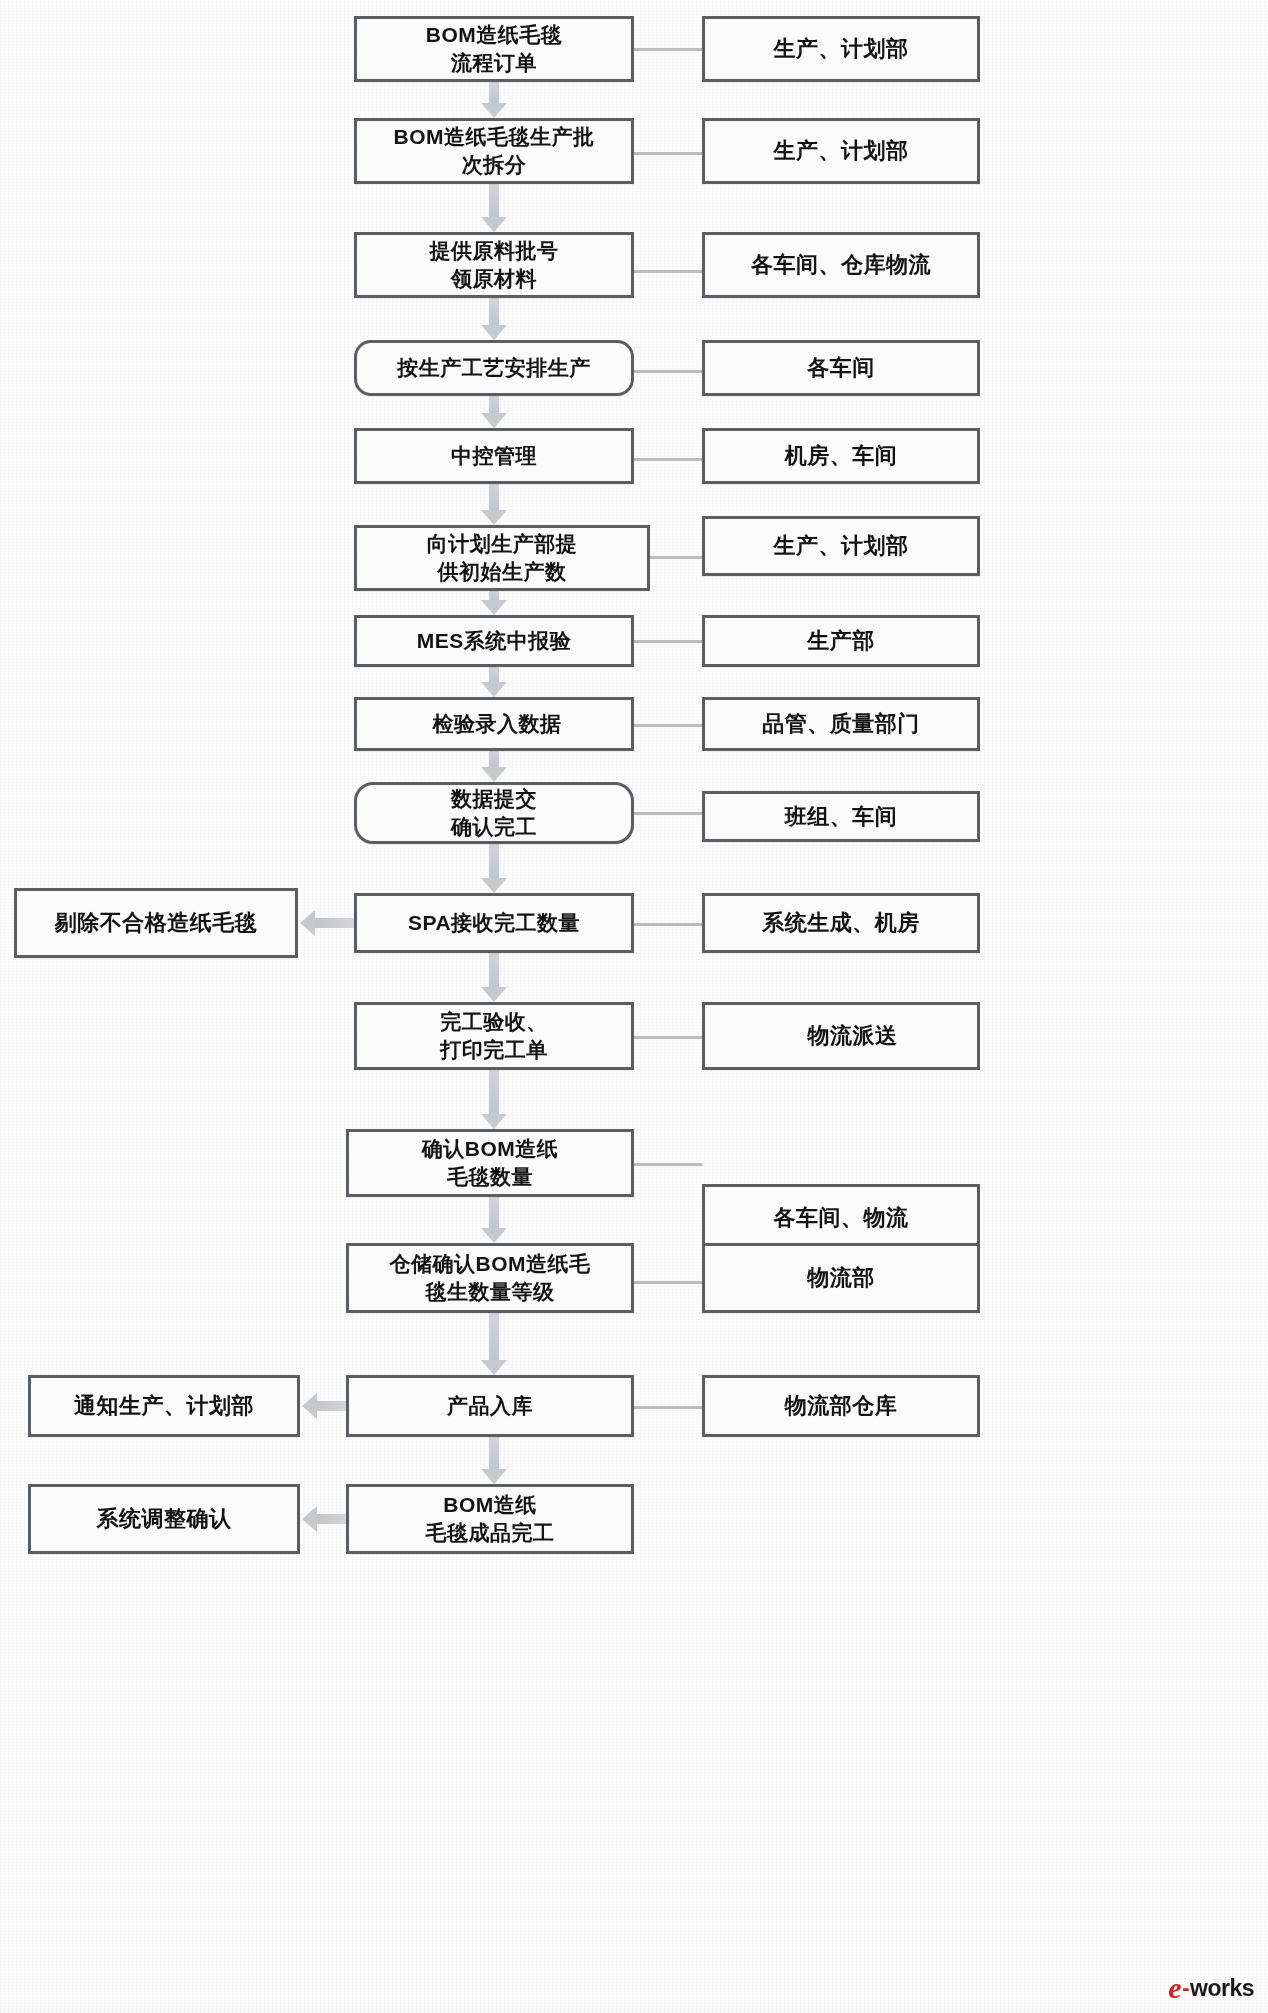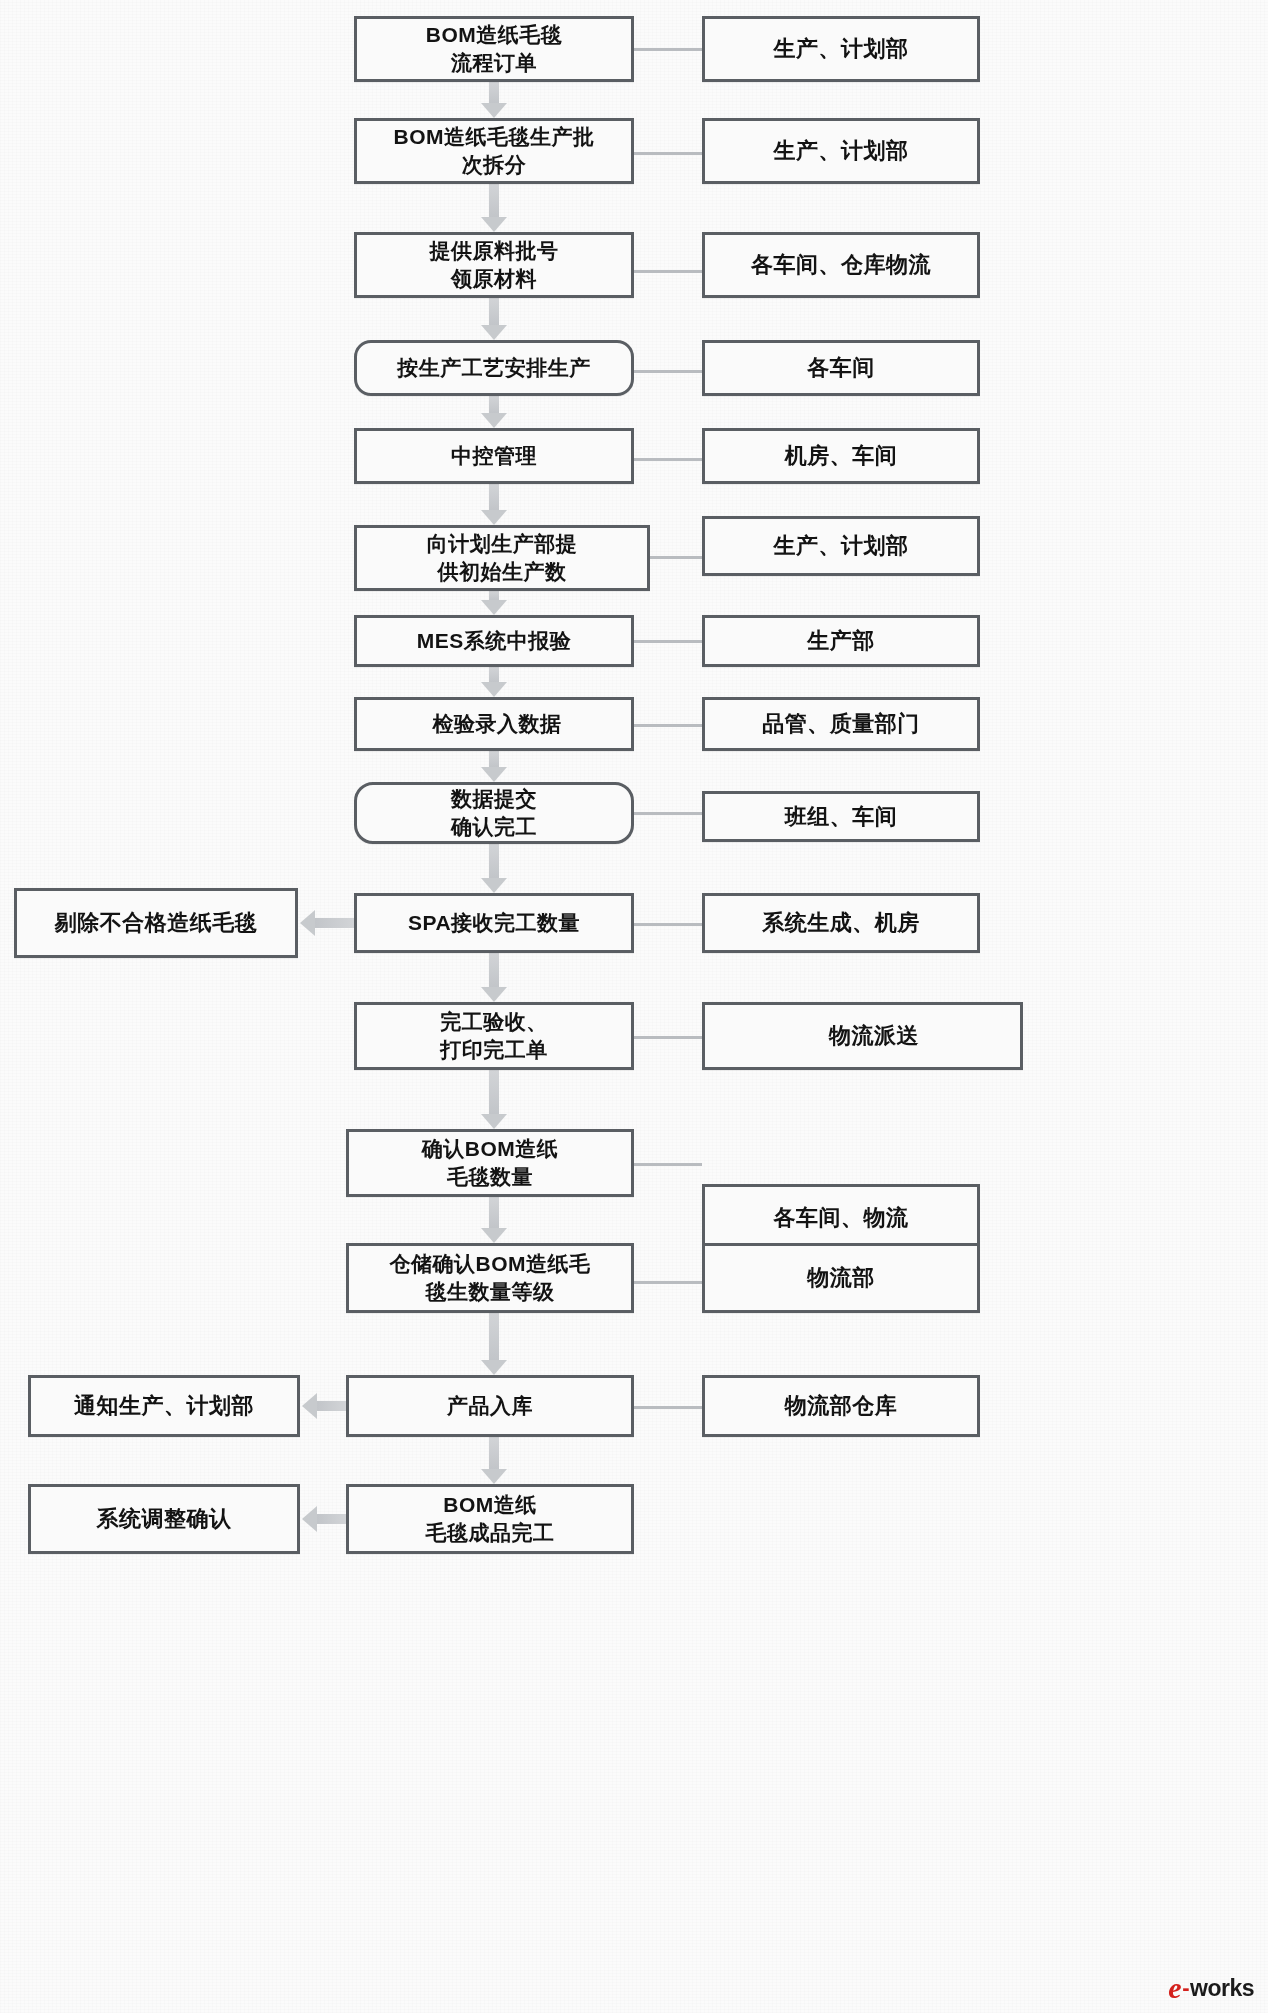--- a/index.html
+++ b/index.html
@@ -286,21 +286,21 @@
       </div>
       <div class="node dept" style="left: 702px; top: 697px; width: 278px; height: 54px;">
         <span class="txt">品管、质量部门</span>
       </div>
       <div class="node dept" style="left: 702px; top: 782px; width: 278px; height: 51px; margin-top: 9px;">
         <span class="txt">班组、车间</span>
       </div>
       <div class="node dept" style="left: 702px; top: 893px; width: 278px; height: 60px;">
         <span class="txt">系统生成、机房</span>
       </div>
-      <div class="node dept" style="left: 702px; top: 1002px; width: 321px; height: 68px; padding-left: 29px;">
+      <div class="node dept" style="left: 702px; top: 1002px; width: 278px; height: 68px; padding-left: 29px;">
         <span class="txt">物流派送</span>
       </div>
       <div class="node dept" style="left: 702px; top: 1184px; width: 278px; height: 68px;">
         <span class="txt">各车间、物流</span>
       </div>
       <div class="node dept" style="left: 702px; top: 1243px; width: 278px; height: 70px;">
         <span class="txt">物流部</span>
       </div>
       <div class="node dept" style="left: 702px; top: 1375px; width: 278px; height: 62px;">
         <span class="txt">物流部仓库</span>

